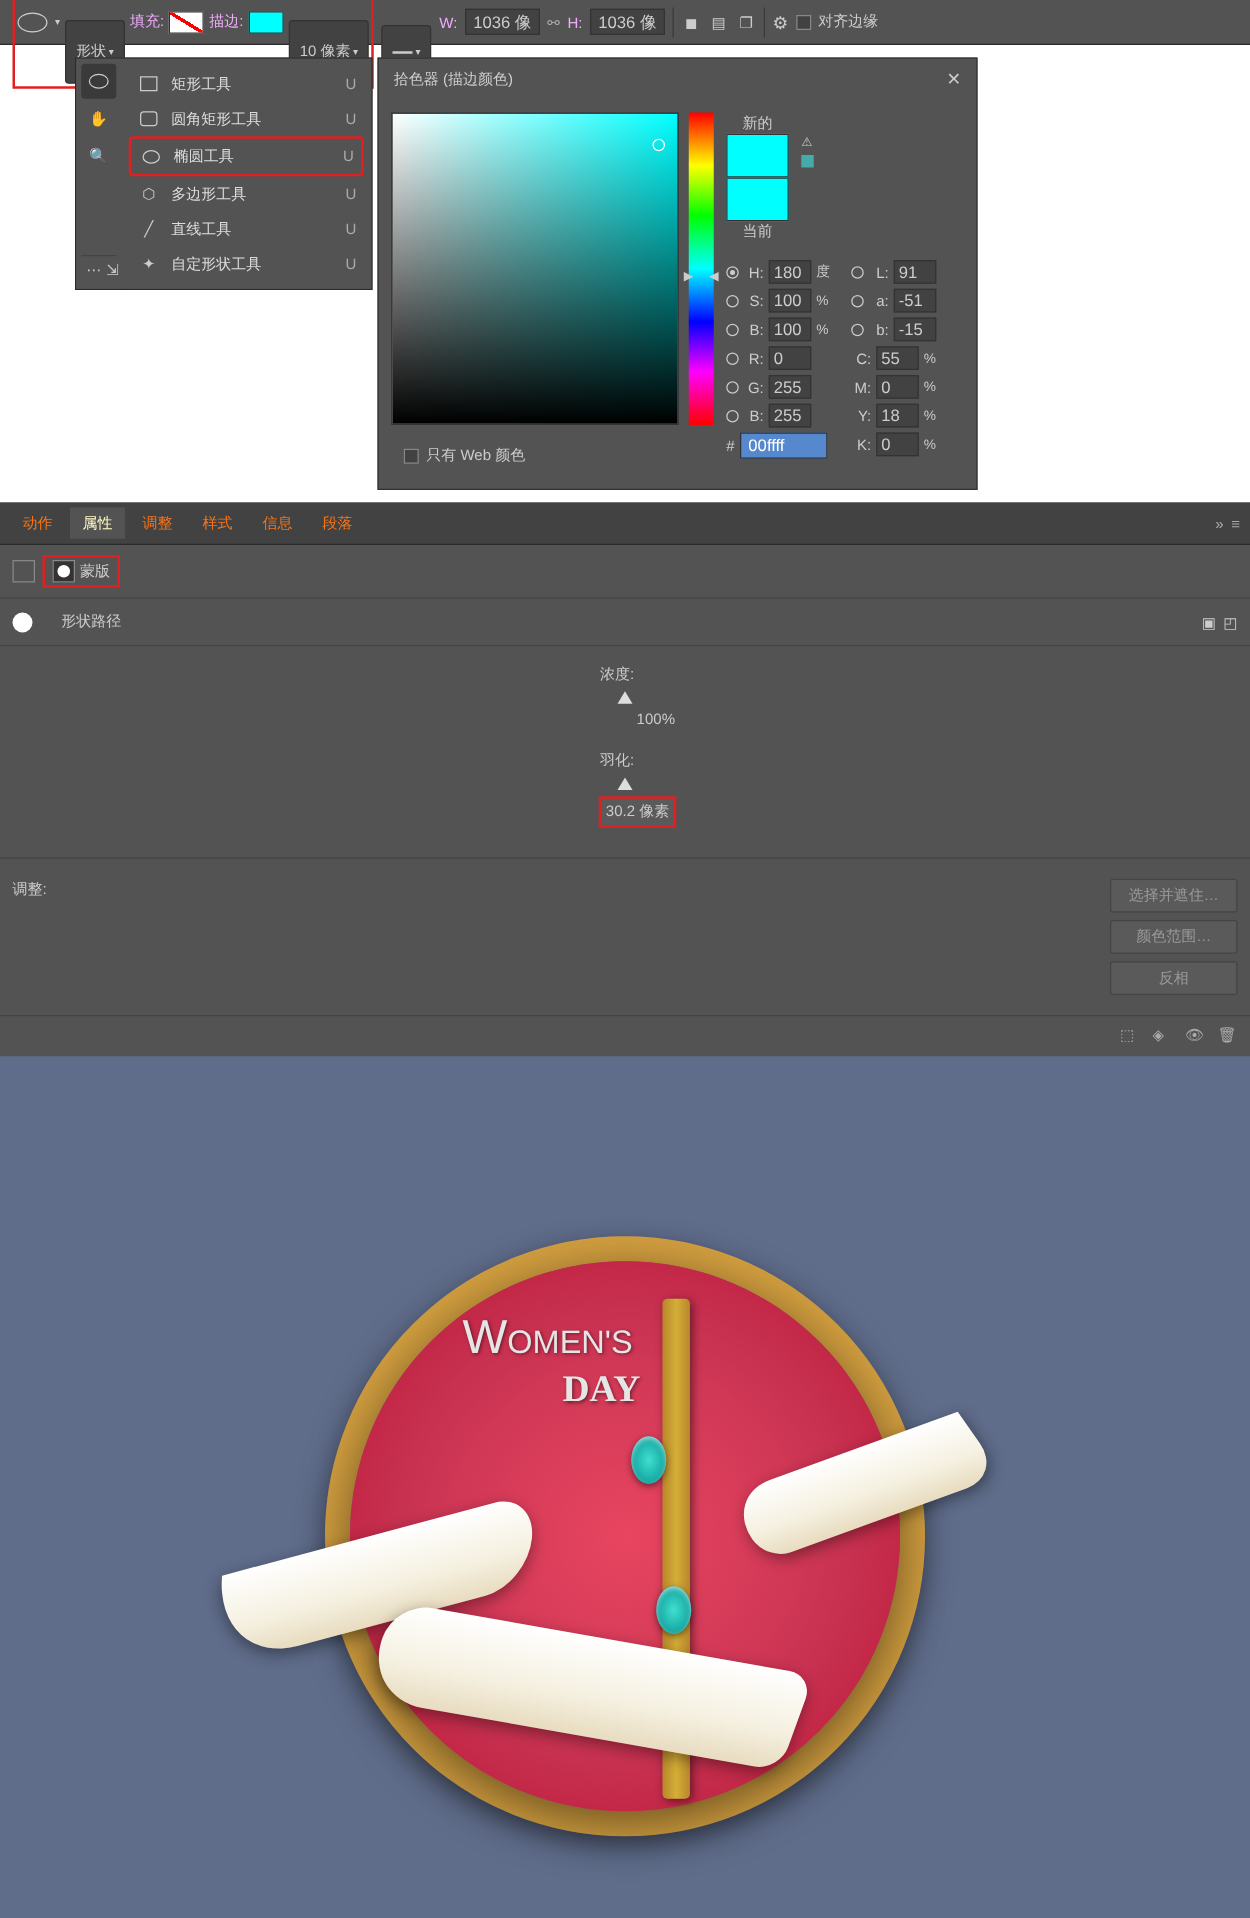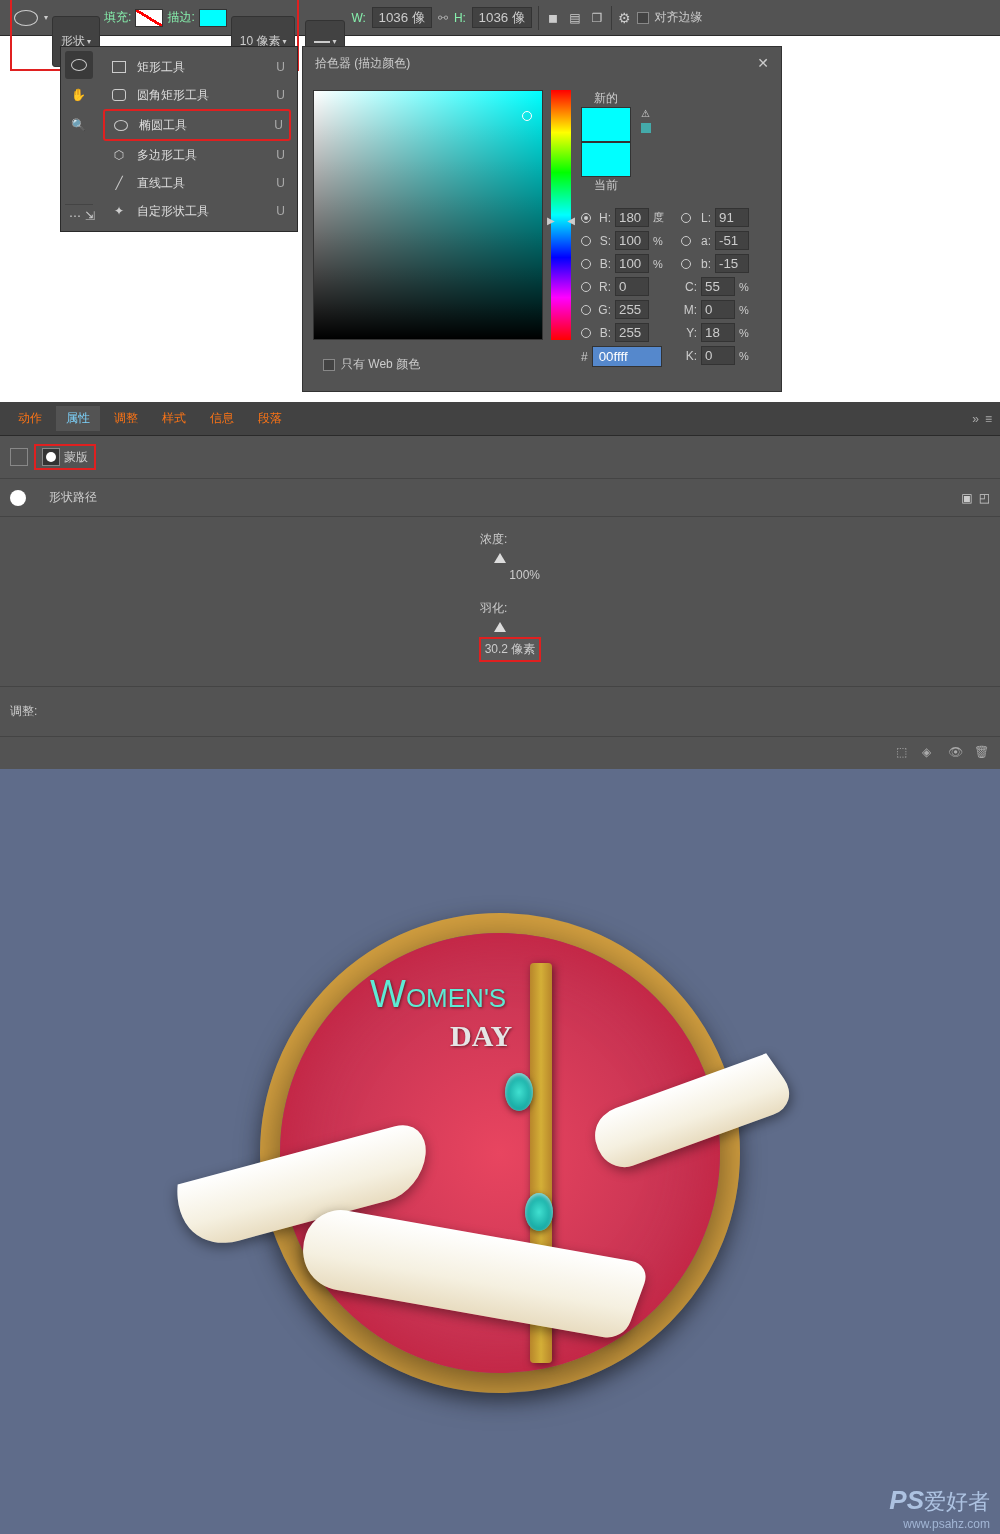--- a/index.html
+++ b/index.html
@@ -7,21 +7,21 @@
     
     
     .top-toolbar { background: #535353; height: 36px; display: flex; align-items: center; padding: 0 10px; gap: 6px; border-bottom: 1px solid #2a2a2a; }
     .red-box { border: 2px solid #e02020; padding: 2px; display: flex; align-items: center; gap: 4px; }
     .ellipse-preview { width: 24px; height: 16px; border: 1.5px solid #ccc; border-radius: 50%; }
     .dropdown-arrow { color: #ccc; font-size: 8px; margin-left: 2px; }
     .combo { background: #424242; border: 1px solid #333; padding: 16px 8px; display: flex; align-items: center; border-radius: 3px; margin-top: 48px; }
     .swatch-none { width: 28px; height: 18px; background: #fff; position: relative; border: 1px solid #333; }
     .swatch-none::after { content: ''; position: absolute; left: 0; top: 0; right: 0; bottom: 0; background: linear-gradient(to top right, transparent 45%, #f00 45%, #f00 55%, transparent 55%); }
     .swatch-cyan { width: 28px; height: 18px; background: #00ffff; border: 1px solid #333; }
-    .tb-label { color: #86efac; }
+    .tb-label { color: #f0abfc; }
     .tb-input { background: #424242; border: 1px solid #333; color: #ccc; padding: 2px 4px; width: 60px; text-align: center; }
     .toolbar-divider { width: 1px; height: 24px; background: #3a3a3a; }
     .icon-small { width: 16px; height: 16px; display: inline-flex; align-items: center; justify-content: center; }
     .checkbox { width: 12px; height: 12px; border: 1px solid #888; background: #424242; }
     .gear-icon { color: #ccc; font-size: 14px; }
 
     
     .upper-row { display: flex; background: #fff; padding: 10px 0; align-items: flex-start; gap: 4px; }
     
     
@@ -60,21 +60,21 @@
     .val-input { background: #424242; border: 1px solid #333; color: #ccc; width: 34px; padding: 1px 3px; }
     .val-label { width: 16px; text-align: right; }
     .val-unit { width: 14px; font-size: 11px; }
     .web-only { padding: 8px 10px; display: flex; align-items: center; gap: 6px; }
     .hex-row { display: flex; align-items: center; gap: 4px; }
     .hex-input { background: #5588cc; border: 1px solid #333; color: #fff; padding: 2px 6px; width: 70px; }
 
     
     .panel-tabs { background: #424242; display: flex; gap: 4px; padding: 4px 8px; border-bottom: 1px solid #2a2a2a; align-items: center; }
     .panel-tab { padding: 4px 10px; color: #f97316; }
-    .panel-tab.active { background: #535353; color: #7dd3fc; }
+    .panel-tab.active { background: #535353; color: #fef9c3; }
     .panel-menu { margin-left: auto; display: flex; gap: 6px; color: #aaa; }
     
     .prop-header { padding: 8px 10px; display: flex; align-items: center; gap: 6px; background: #535353; }
     .mask-box { border: 2px solid #e02020; padding: 2px 6px; display: flex; align-items: center; gap: 4px; }
     .mask-icon { width: 18px; height: 18px; background: #333; border: 1px solid #888; display: flex; align-items: center; justify-content: center; }
     .mask-icon::after { content: ''; width: 10px; height: 10px; background: #fff; border-radius: 50%; }
     
     .shape-path-row { background: #535353; padding: 10px; display: flex; align-items: center; gap: 23px; border-top: 1px solid #444; border-bottom: 1px solid #444; }
     .shape-path-circle { width: 16px; height: 16px; background: #fff; border-radius: 50%; }
     .shape-path-right { margin-left: auto; display: flex; gap: 6px; }
@@ -91,21 +91,21 @@
     .adj-button { background: #5a5a5a; border: 1px solid #444; padding: 4px 14px; color: #999; text-align: center; min-width: 100px; border-radius: 2px; }
     
     .panel-footer { padding: 8px 10px; display: flex; justify-content: flex-end; gap: 10px; background: #535353; border-top: 1px solid #444; }
     .footer-icon { width: 16px; height: 16px; color: #aaa; }
     
     
     .artwork { background: #5f6c8a; height: 768px; position: relative; display: flex; align-items: center; justify-content: center; overflow: hidden; }
     .medallion { position: relative; width: 500px; height: 500px; }
     .med-circle { position: absolute; inset: 30px; background: radial-gradient(circle, #e84560 0%, #c23050 70%, #a02040 100%); border-radius: 50%; box-shadow: 0 10px 40px rgba(0,0,0,0.5), inset 0 0 60px rgba(200,30,60,0.8); }
     .med-ring { position: absolute; inset: 10px; border: 20px solid #d4a040; border-radius: 50%; box-shadow: 0 8px 20px rgba(0,0,0,0.4); }
-    .med-title { position: absolute; top: 70px; left: 120px; color: #5eead4; font-family: Georgia, serif; font-size: 26px; text-shadow: 1px 1px 3px rgba(0,0,0,0.5); }
+    .med-title { position: absolute; top: 70px; left: 120px; color: #e5e5e5; font-family: Georgia, serif; font-size: 26px; text-shadow: 1px 1px 3px rgba(0,0,0,0.5); }
     .med-title .big { font-size: 38px; }
     .med-subtitle { position: absolute; top: 116px; left: 200px; color: #e5e5e5; font-family: Georgia, serif; font-size: 30px; font-weight: bold; text-shadow: 1px 1px 3px rgba(0,0,0,0.5); }
     .sword-vert { position: absolute; left: 50%; top: 60px; width: 22px; height: 400px; background: linear-gradient(to right, #b8862b, #d4af37, #b8862b); transform: translateX(30px); border-radius: 4px; box-shadow: 2px 2px 8px rgba(0,0,0,0.5); }
     .gem { position: absolute; width: 28px; height: 38px; background: radial-gradient(ellipse, #40e0d0, #008b8b); border-radius: 50%; box-shadow: inset 0 2px 4px rgba(255,255,255,0.6), 0 2px 6px rgba(0,0,0,0.5); }
     .ribbon { position: absolute; background: linear-gradient(to bottom, #fff 0%, #f5f0e0 60%, #e8dcc0 100%); box-shadow: 0 4px 12px rgba(0,0,0,0.4); }
     .ribbon1 { top: 250px; left: -80px; width: 260px; height: 70px; border-radius: 0 40px 40px 80px; transform: rotate(-15deg) skewX(-20deg); }
     .ribbon2 { top: 330px; left: 50px; width: 340px; height: 80px; border-radius: 60px 40px 40px 100px; transform: rotate(10deg) skewX(-10deg); }
     .ribbon3 { top: 180px; right: -40px; width: 200px; height: 60px; border-radius: 80px 0 60px 40px; transform: rotate(-20deg) skewX(15deg); }
     .watermark { position: absolute; right: 0; bottom: 0; color: rgba(177,199,230,0.95); font-family: Arial, sans-serif; text-align: right; padding: 6px 10px; }
     .watermark .ps { font-size: 26px; font-weight: bold; font-style: italic; display: inline; }
@@ -374,20 +374,25 @@
 <div class="slider-row">
   <span class="slider-label">羽化:</span>
   <div class="slider-track">
     <div class="slider-thumb" style="left:47%;"></div>
   </div>
   <span class="slider-value red-highlight">30.2 像素</span>
 </div>
 
 <div class="adjust-section">
   <span>调整:</span>
+  <div class="adj-buttons">
+    <div class="adj-button">选择并遮住…</div>
+    <div class="adj-button">颜色范围…</div>
+    <div class="adj-button">反相</div>
+  </div>
 </div>
 
 <div class="panel-footer">
   <span class="footer-icon">⬚</span>
   <span class="footer-icon">◈</span>
   <span class="footer-icon">👁</span>
   <span class="footer-icon">🗑</span>
 </div>
 
 <div class="artwork">

